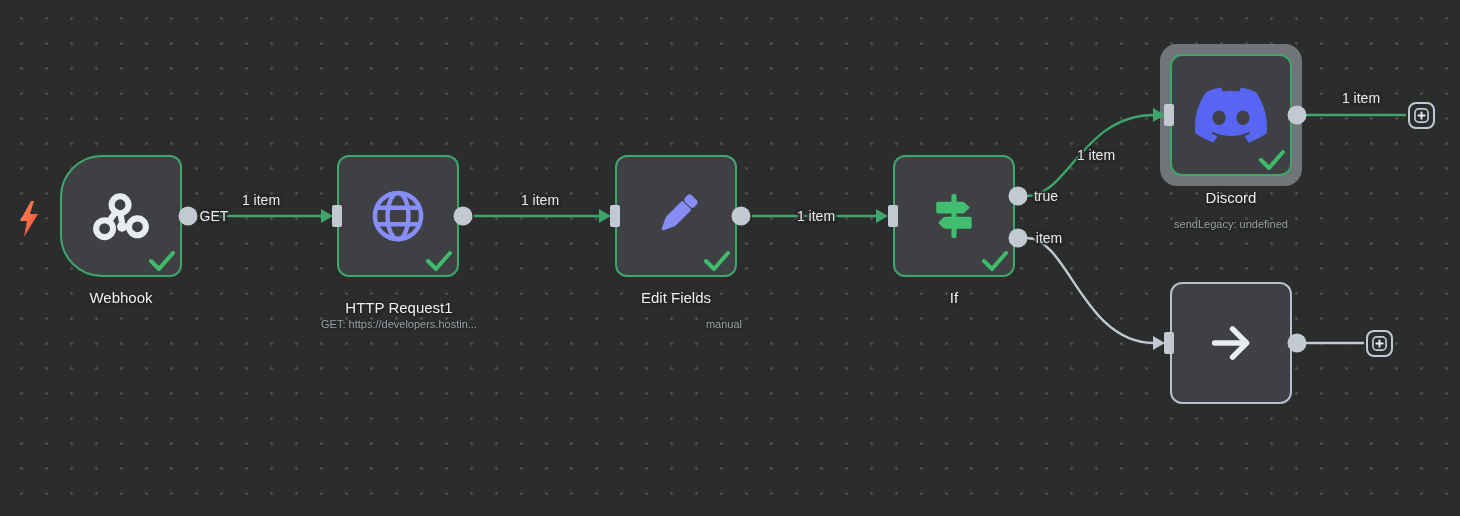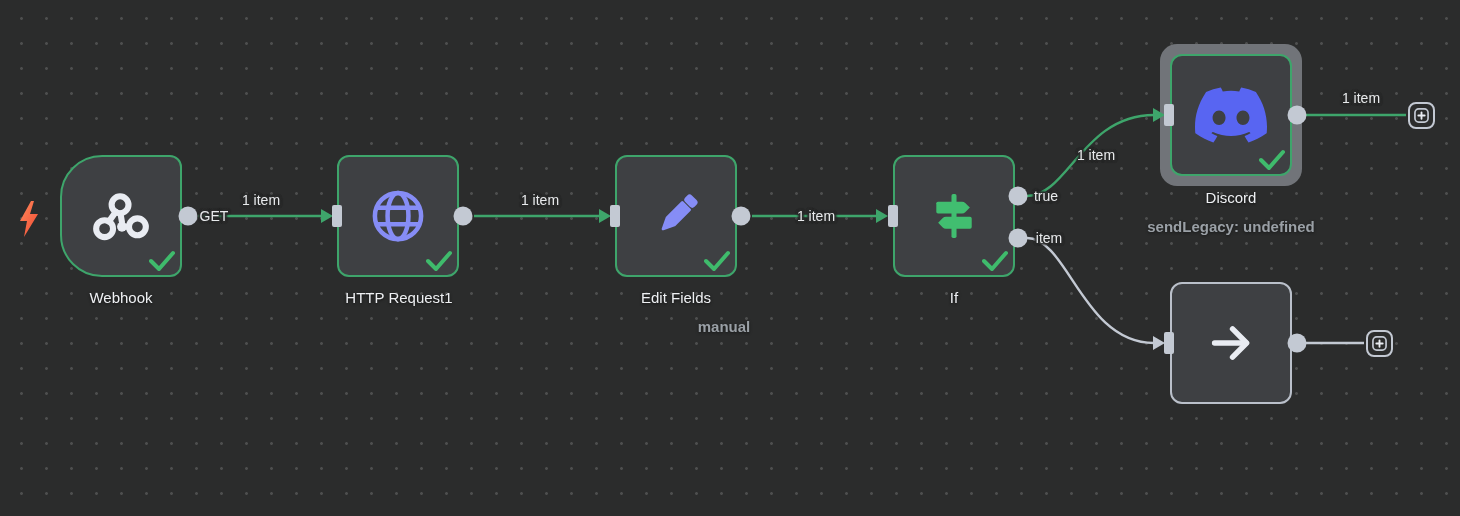--- a/index.html
+++ b/index.html
@@ -19,21 +19,21 @@
   .halo{position:absolute;width:142px;height:142px;border-radius:17px;background:#717479;z-index:0;}
   .icon-wrap{position:absolute;inset:0;display:flex;align-items:center;justify-content:center;}
   .check{position:absolute;right:5px;bottom:3px;}
   .node-label{
     position:absolute;transform:translateX(-50%);z-index:3;
     color:#eef0f3;font-size:15px;font-weight:400;white-space:nowrap;
     text-shadow:0 1px 3px rgba(0,0,0,0.65);
   }
   .node-sub{
     position:absolute;transform:translateX(-50%);z-index:3;
-    color:#9aa0a6;font-size:15px;font-weight:700;white-space:nowrap;
+    color:#9aa0a6;font-size:11px;font-weight:400;white-space:nowrap;
     text-shadow:0 1px 3px rgba(0,0,0,0.5);
   }
   #wires{position:absolute;left:0;top:0;z-index:2;}
   .wire-label{
     position:absolute;transform:translate(-50%,-50%);z-index:4;
     color:#e8eaec;font-size:14px;font-weight:500;white-space:nowrap;
     text-shadow:
       0 0 3px #2b2c2c,0 0 3px #2b2c2c,
       1px 1px 2px #2b2c2c,-1px -1px 2px #2b2c2c,
       1px -1px 2px #2b2c2c,-1px 1px 2px #2b2c2c,
@@ -144,21 +144,22 @@
       <svg width="50" height="50" viewBox="0 0 64 64">
         <g stroke="#e9ecf2" stroke-width="7" fill="none" stroke-linecap="round" stroke-linejoin="round">
           <path d="M11 32 H51"></path>
           <path d="M34 14 L52 32 L34 50"></path>
         </g>
       </svg>
     </div>
   </div>
 
   <div class="node-label" style="left:121px;top:289px;">Webhook</div>
-  <div class="node-label" style="left:399px;top:289px;">HTTP Request1</div>
+  <div class="node-label" style="left:399px;top:299px;">HTTP Request1</div>
+  <div class="node-sub" style="left:399px;top:318px;">GET: https://developers.hostin...</div>
   <div class="node-label" style="left:676px;top:289px;">Edit Fields</div>
   <div class="node-sub" style="left:676px;top:318px;margin-left:48px;">manual</div>
   <div class="node-label" style="left:954px;top:289px;">If</div>
   <div class="node-label" style="left:1231px;top:189px;">Discord</div>
   <div class="node-sub" style="left:1231px;top:218px;">sendLegacy: undefined</div>
 
   <svg id="wires" width="1460" height="516" viewBox="0 0 1460 516">
 
     <g stroke="#3ea56b" stroke-width="2.4" fill="none">
       <path d="M198 216 H323"></path>

